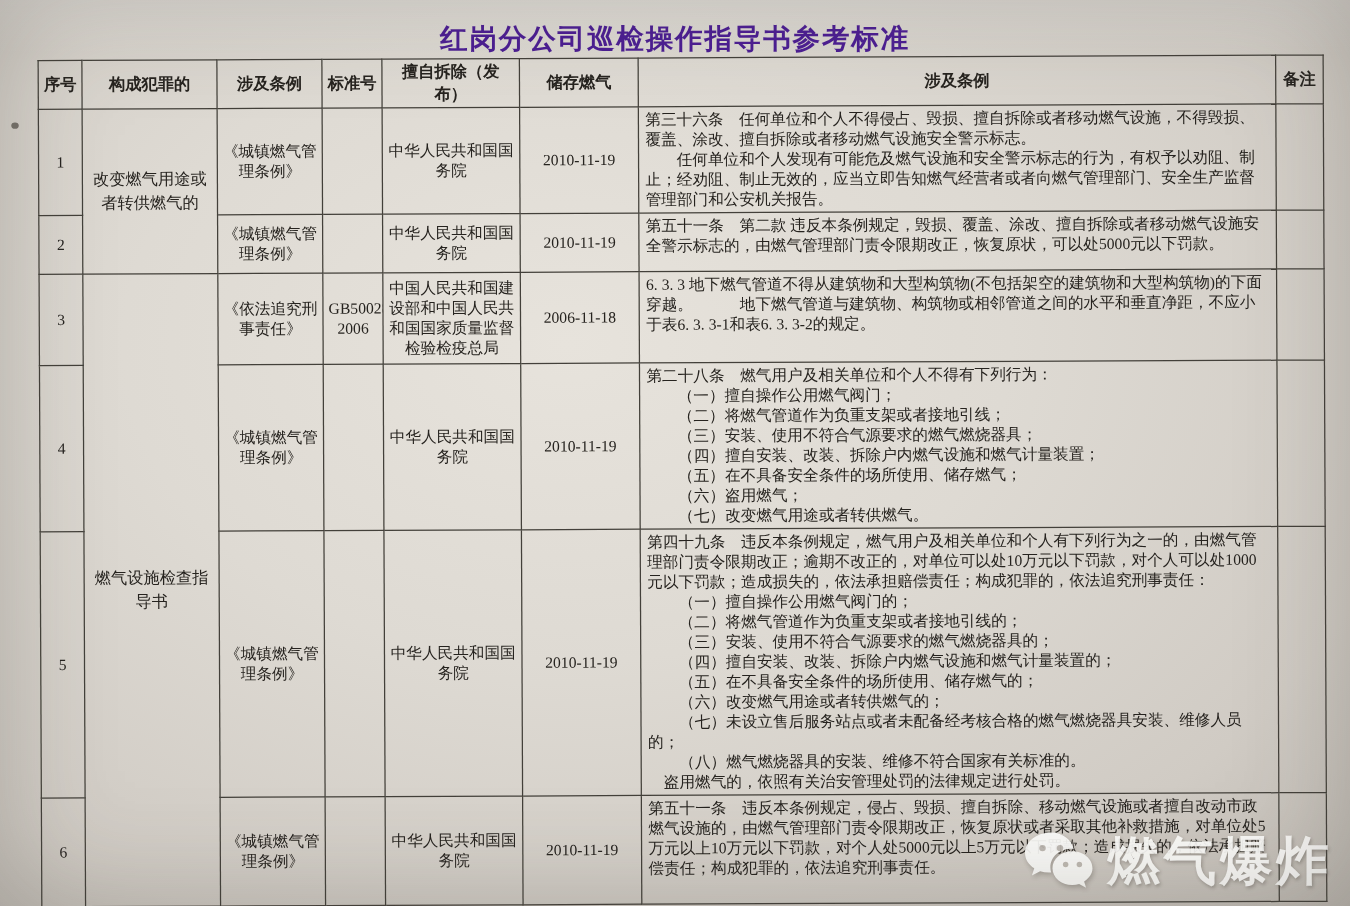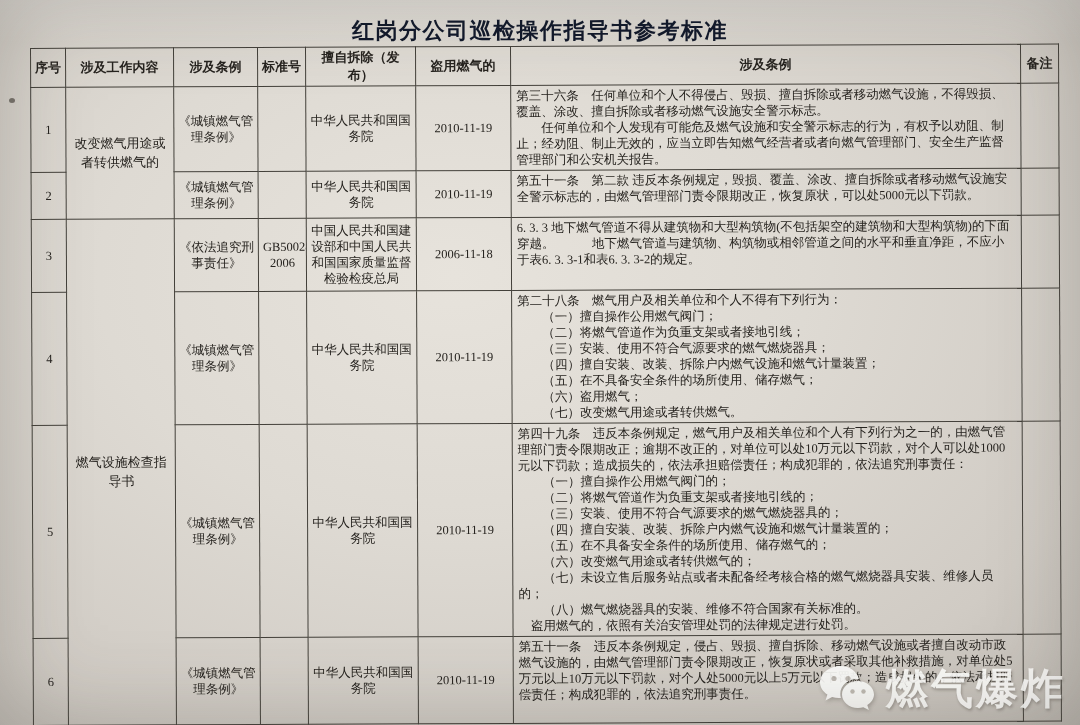--- a/index.html
+++ b/index.html
@@ -11,21 +11,21 @@
   .photo-bg{
     position:absolute;inset:0;
     background:
       linear-gradient(180deg, rgba(255,255,255,.20) 0%, rgba(255,255,255,0) 6%),
       radial-gradient(ellipse at 42% 38%, #e7e3dc 0%, #dedad3 40%, #d0cbc4 78%, #c0bbb4 100%);
   }
   .vignette{position:absolute;inset:0;box-shadow:inset 0 0 90px rgba(70,65,58,.28);pointer-events:none;}
 
   .page-title{
     position:absolute;top:16px;left:0;width:1080px;text-align:center;
-    font-size:22px;font-weight:bold;color:#0f172a;letter-spacing:1.5px;
+    font-size:22px;font-weight:bold;color:#4c1d95;letter-spacing:1.5px;
   }
 
   .sheet{position:absolute;left:30px;top:48px;transform:rotate(-0.25deg);transform-origin:top left;}
   table{border-collapse:collapse;table-layout:fixed;width:1028px;}
   col.c-seq{width:35px;} col.c-work{width:108px;} col.c-name{width:84px;}
   col.c-no{width:48px;} col.c-pub{width:110px;} col.c-date{width:95px;}
   col.c-reg{width:510px;} col.c-rem{width:38px;}
   th,td{
     border:1.6px solid #43403a;
     color:#26231f;
@@ -72,25 +72,25 @@
         <col class="c-name">
         <col class="c-no">
       <col class="c-pub">
         <col class="c-date">
         <col class="c-reg">
         <col class="c-rem">
     </colgroup>
     <tbody>
         <tr class="h-head">
       <th>序号</th>
-      <th>涉及工作内容</th>
+      <th>构成犯罪的</th>
       <th>涉及条例</th>
       <th>标准号</th>
       <th>擅自拆除（发布）</th>
-      <th>盗用燃气的</th>
+      <th>储存燃气</th>
       <th>涉及条例</th>
       <th>备注</th>
     </tr>
 
     <tr class="h-r1">
       <td class="c">1</td>
       <td class="group" rowspan="2">改变燃气用途或者转供燃气的</td>
       <td class="c">《城镇燃气管理条例》</td>
       <td class="c"></td>
       <td class="c">中华人民共和国国务院</td>

